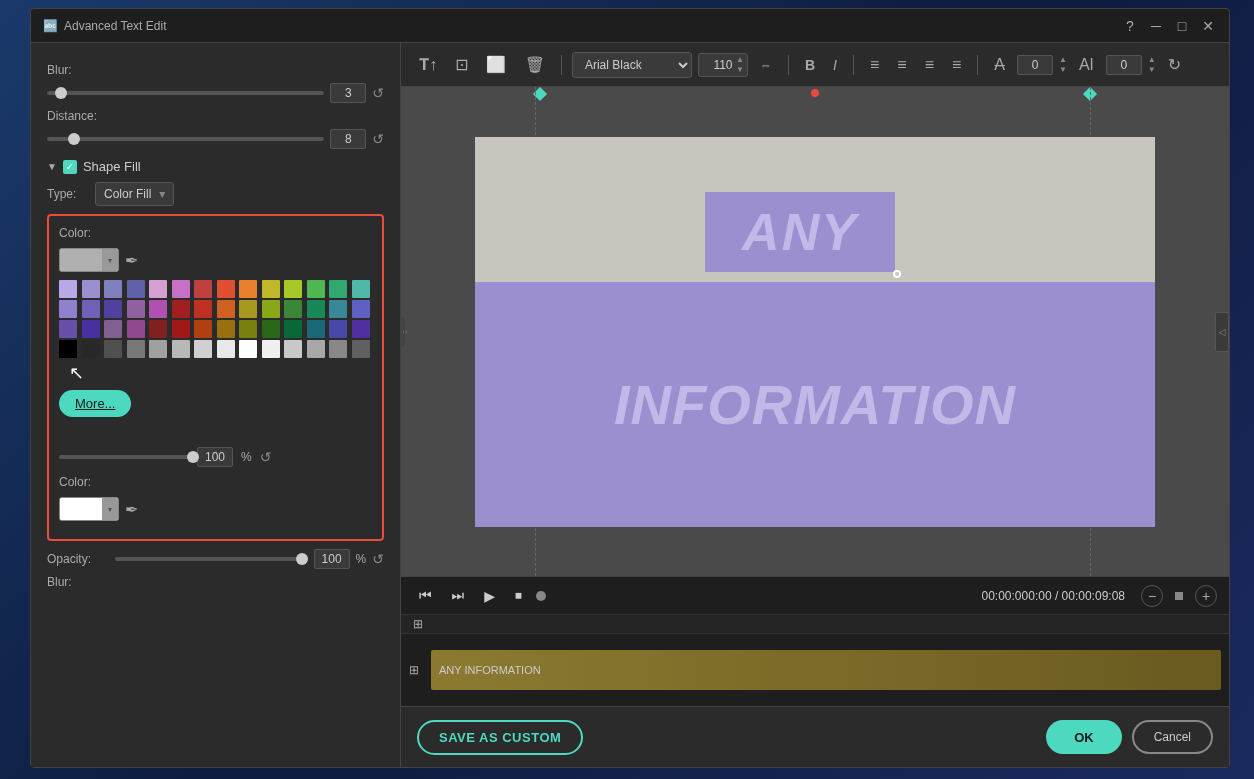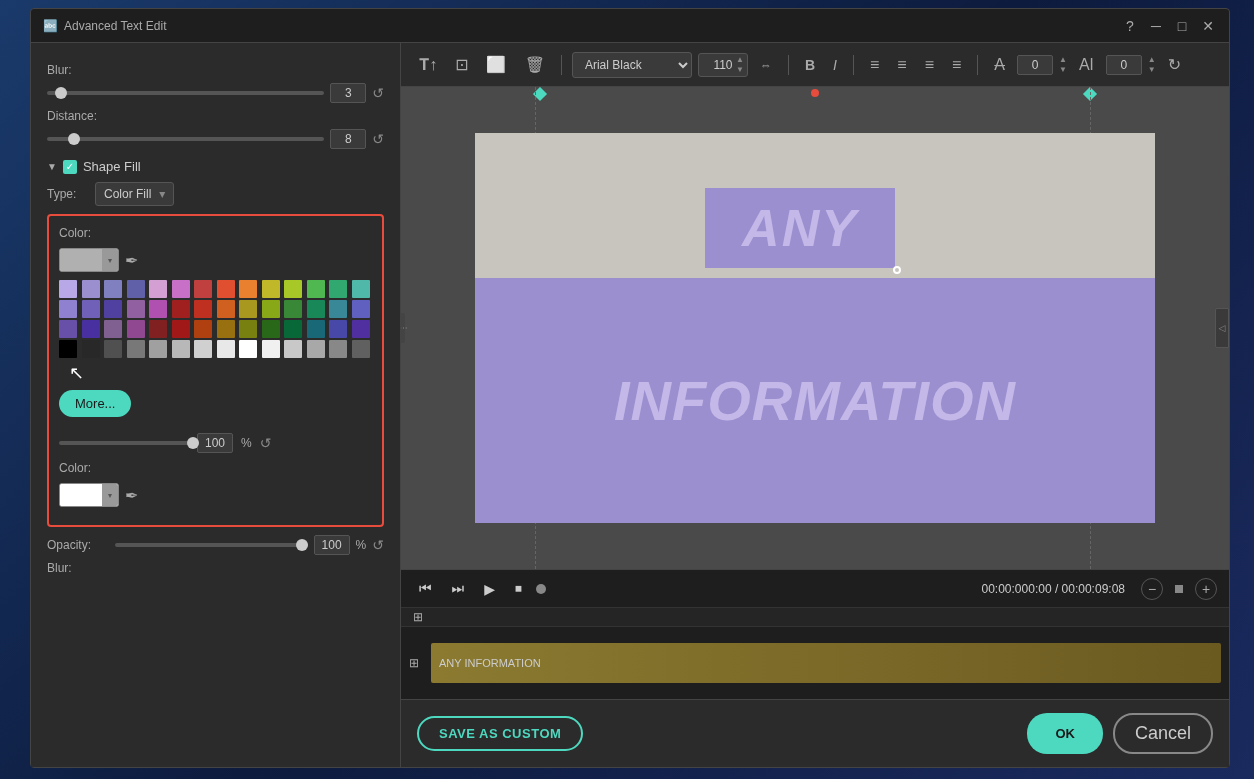--- a/index.html
+++ b/index.html
@@ -278,21 +278,22 @@
 
     .more-btn {
       background: #4dd9c0;
       border: none;
       color: #1a1a1a;
       padding: 6px 16px;
       border-radius: 14px;
       cursor: pointer;
       font-size: 13px;
       font-weight: 500;
-      margin-bottom: 8px;
+      margin-bottom: 22px;
+      text-decoration: underline;
     }
 
     
     .opacity-row {
       display: flex;
       align-items: center;
       gap: 8px;
       margin-top: 8px;
     }
 
@@ -526,21 +527,21 @@
     }
     .track-bar-text {
       font-size: 11px;
       color: #ccc;
     }
 
     
     .bottom-bar {
       background: #2b2b2b;
       border-top: 1px solid #444;
-      height: 68px;
+      height: 61px;
       display: flex;
       align-items: center;
       justify-content: space-between;
       padding: 0 16px;
       flex-shrink: 0;
     }
     .save-custom-btn {
       background: transparent;
       border: 2px solid #4dd9c0;
       color: #4dd9c0;
@@ -565,21 +566,21 @@
       font-size: 13px;
       font-weight: 600;
     }
     .cancel-btn {
       background: transparent;
       border: 2px solid #888;
       color: #ccc;
       padding: 8px 20px;
       border-radius: 20px;
       cursor: pointer;
-      font-size: 18px;
+      font-size: 12px;
     }
   </style>
 </head>
 <body>
 
 <div class="bg-image"></div>
 
 <div class="main-window">
 
   <div class="title-bar">

